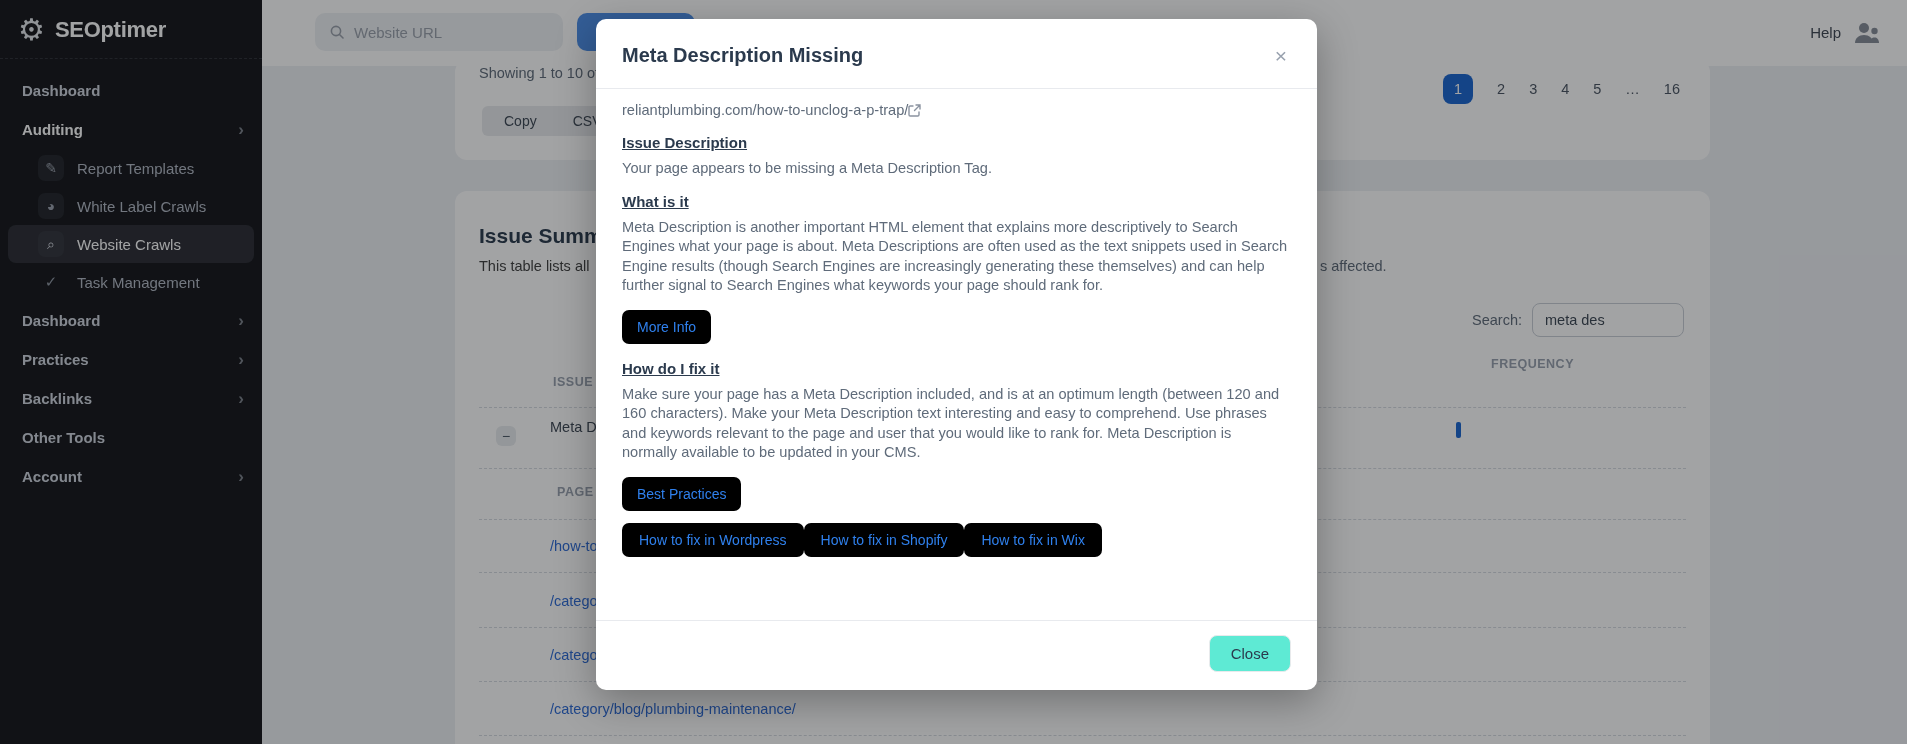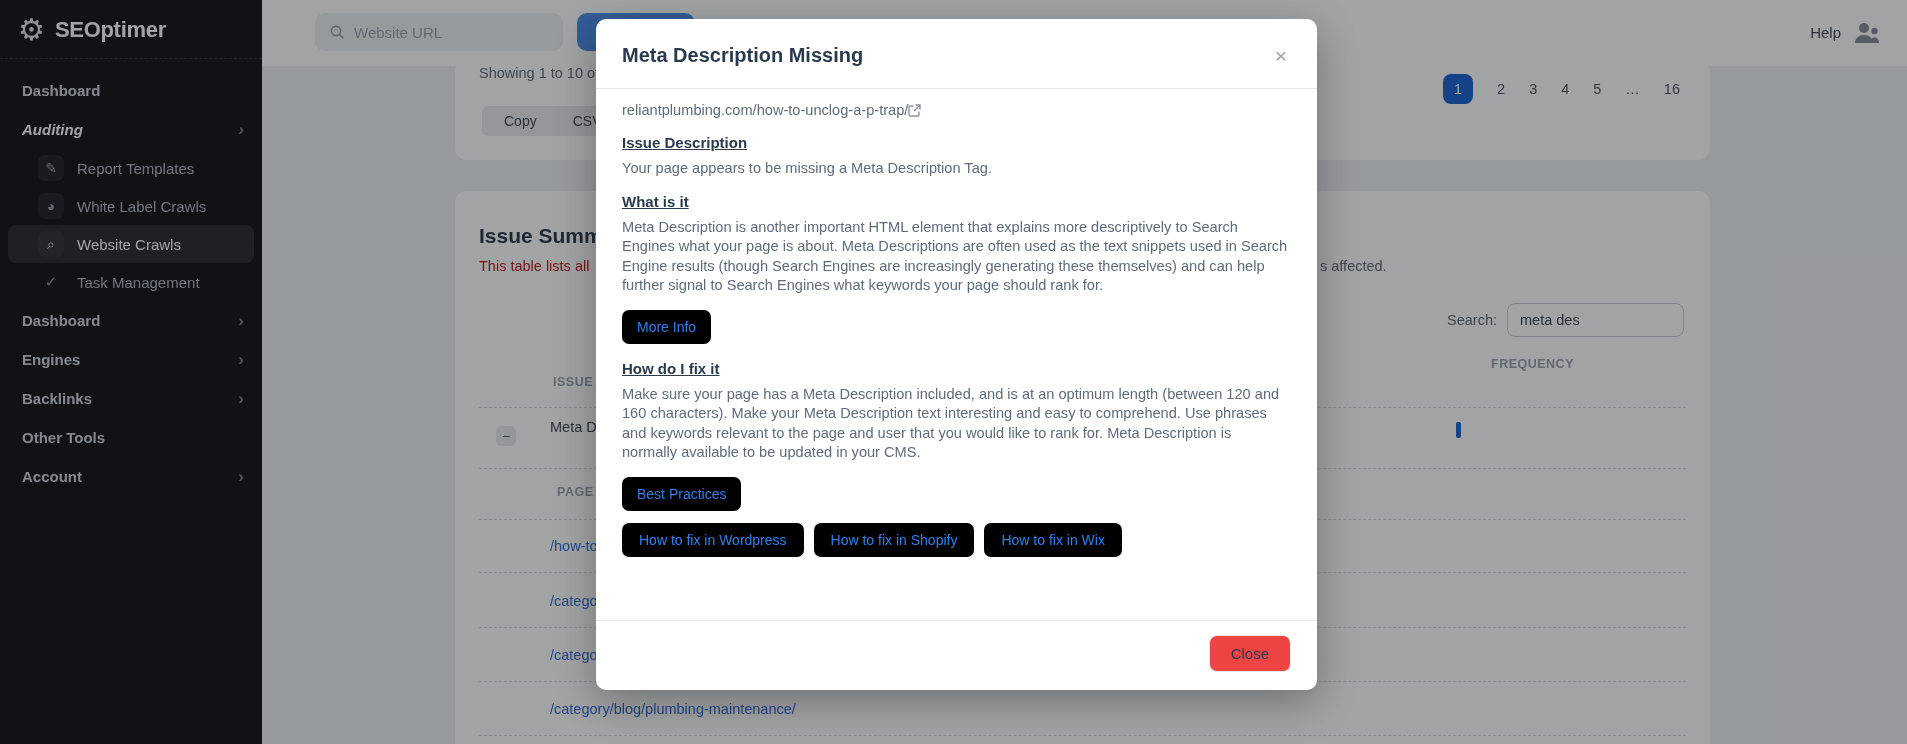--- a/index.html
+++ b/index.html
@@ -9,21 +9,21 @@
   }
   
   .sidebar{position:absolute;left:0;top:0;bottom:0;width:262px;background:#15161a;z-index:1;}
   .logo-row{display:flex;align-items:center;gap:10px;padding:15px 20px 13px 18px;border-bottom:1px dashed #2e2f36;}
   .logo-gear{font-size:30px;line-height:1;color:#e2e5ea;}
   .logo-text{font-size:22px;font-weight:bold;color:#ffffff;letter-spacing:-0.3px;}
   .nav{padding-top:12px;}
   .nav-section{height:39px;display:flex;align-items:center;padding:0 18px 0 22px;
     color:#cfd4de;font-weight:600;font-size:15px;cursor:pointer;}
   .nav-section .lbl{flex:1;}
-  .nav-section.bright{color:#ffffff;font-style:italic;}
+  .nav-section.bright{color:#ffffff;}
   .chev{color:#7b8089;font-size:17px;line-height:1;}
   .nav-sub{height:38px;display:flex;align-items:center;gap:13px;margin:0 8px;padding-left:30px;
     color:#b2b8c4;font-weight:500;font-size:15px;border-radius:8px;cursor:pointer;}
   .nav-sub.active{background:#2c2d34;color:#ffffff;}
   .chip{width:26px;height:26px;border-radius:7px;background:#23242a;display:flex;align-items:center;justify-content:center;
     color:#9aa1ad;font-size:14px;flex:0 0 26px;}
   .nav-sub.active .chip{background:#33343c;color:#cfd4dc;}
   .plain-ic{width:26px;text-align:center;color:#8f96a2;font-size:15px;flex:0 0 26px;}
   
   .topbar{position:absolute;left:262px;right:0;top:0;height:66px;background:#ffffff;z-index:1;}
@@ -37,24 +37,24 @@
   .card{position:absolute;background:#ffffff;border-radius:12px;}
   .card1{left:193px;top:-6px;width:1255px;height:100px;}
   .card2{left:193px;top:125px;width:1255px;height:580px;}
   .showing{position:absolute;left:24px;top:5px;font-size:14.5px;color:#5f6b7a;}
   .btn-band{position:absolute;left:27px;top:46px;width:230px;height:30px;background:#e9ebee;border-radius:6px;
     display:flex;align-items:center;gap:36px;padding:0 22px;box-sizing:border-box;font-size:14px;color:#3d4754;}
   .pager{position:absolute;right:30px;top:0;height:58px;display:flex;align-items:center;gap:24px;font-size:14.5px;color:#4b5563;}
   .pg{cursor:pointer;}
   .pg.active{width:30px;height:30px;border-radius:8px;background:#1a66d1;color:#ffffff;display:flex;align-items:center;justify-content:center;}
   .is-title{position:absolute;left:24px;top:33px;font-size:21px;font-weight:bold;color:#2b3a4d;white-space:nowrap;}
-  .is-sub{position:absolute;left:24px;top:67px;font-size:14.5px;color:#b91c1c;white-space:nowrap;}
+  .is-sub{position:absolute;left:24px;top:67px;font-size:14.5px;color:#404040;white-space:nowrap;}
   .is-sub-right{position:absolute;left:865px;top:67px;font-size:14.5px;color:#5f6b7a;white-space:nowrap;}
   .search-row{position:absolute;right:26px;top:112px;display:flex;align-items:center;gap:10px;font-size:14.5px;color:#5f6b7a;}
-  .search-row input{width:177px;height:34px;border:1px solid #c9ced6;border-radius:8px;padding:0 12px;box-sizing:border-box;
+  .search-row input{width:152px;height:34px;border:1px solid #c9ced6;border-radius:8px;padding:0 12px;box-sizing:border-box;
     font-size:14.5px;color:#3d4754;font-family:"Liberation Sans",sans-serif;outline:none;background:#fff;}
   .th{position:absolute;font-size:12.5px;font-weight:bold;color:#98a1ae;letter-spacing:0.5px;white-space:nowrap;}
   .sep{position:absolute;left:24px;right:24px;border-top:1px dashed #d6dae1;height:0;}
   .minus-btn{position:absolute;left:41px;top:235px;width:20px;height:20px;background:#e9ecef;border-radius:6px;border:none;
     display:flex;align-items:center;justify-content:center;font-size:14px;color:#4a5563;cursor:pointer;}
   .issue-cell{position:absolute;left:95px;top:228px;font-size:14.5px;color:#3d4754;white-space:nowrap;}
   .freq-bar{position:absolute;left:1001px;top:231px;width:5px;height:16px;background:#1a66d1;border-radius:2px;}
   .plink{position:absolute;left:95px;font-size:14.5px;color:#2e6bd6;white-space:nowrap;cursor:pointer;}
   
   .overlay{position:absolute;inset:0;background:rgba(10,12,16,0.38);z-index:10;}
@@ -65,24 +65,24 @@
   .modal-title{font-size:20px;font-weight:bold;color:#2b3a4d;}
   .modal-x{font-size:21px;color:#98a1ae;cursor:pointer;line-height:1;background:none;border:none;padding:0;}
   .modal-body{flex:1;padding:12px 28px 0 26px;color:#5f6b7a;font-size:14.6px;overflow:hidden;}
   .m-h{font-size:15px;font-weight:bold;color:#2b3a4d;text-decoration:underline;margin:14px 0 8px 0;}
   .m-h.first{margin-top:2px;}
   .modal-body p{margin:0;line-height:19.5px;}
   .url-line{display:flex;align-items:center;gap:0;line-height:19px;}
   .blue-btn{display:inline-block;background:#000000;color:#2f80ed;font-size:14px;padding:9px 15px;border-radius:7px;
     border:none;cursor:pointer;font-family:"Liberation Sans",sans-serif;white-space:nowrap;}
   .mt14{margin-top:14px;}
-  .fix-row{display:flex;gap:10px;margin-top:12px;}
+  .fix-row{display:flex;margin-top:12px;}
   .fix-row .blue-btn{padding:9px 17px;}
   .modal-footer{border-top:1px solid #e8eaee;padding:14px 26px 18px 26px;display:flex;justify-content:flex-end;}
-  .close-btn{background:#ef4444;border:1px solid #e8eaec;border-radius:8px;padding:9px 21px;font-size:15px;color:#2b3a4d;
+  .close-btn{background:#5eead4;border:1px solid #e8eaec;border-radius:8px;padding:9px 21px;font-size:15px;color:#2b3a4d;
     cursor:pointer;font-family:"Liberation Sans",sans-serif;}
 </style>
 </head>
 <body>
 
 <div class="sidebar">
   <div class="logo-row">
     <span class="logo-gear">⚙</span>
     <span class="logo-text">SEOptimer</span>
   </div>
@@ -108,21 +108,21 @@
     </div>
     <div class="nav-sub">
       <span class="plain-ic">✓</span>
       <span>Task Management</span>
     </div>
     <div class="nav-section">
       <span class="lbl">Dashboard</span>
       <span class="chev">›</span>
     </div>
     <div class="nav-section">
-      <span class="lbl">Engines</span>
+      <span class="lbl">Practices</span>
       <span class="chev">›</span>
     </div>
     <div class="nav-section">
       <span class="lbl">Backlinks</span>
       <span class="chev">›</span>
     </div>
     <div class="nav-section">
       <span class="lbl">Other Tools</span>
     </div>
     <div class="nav-section">

